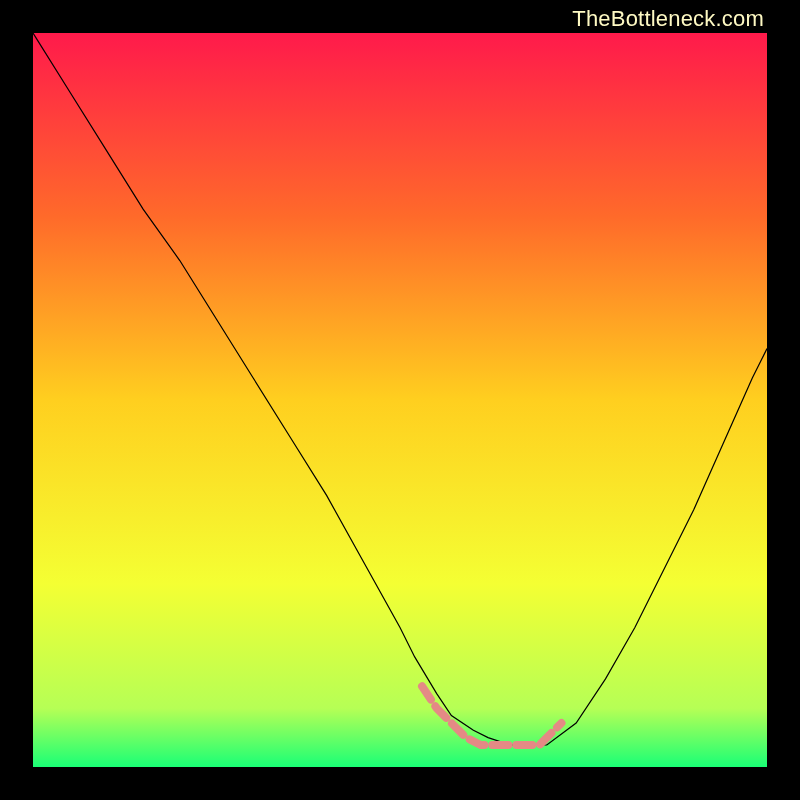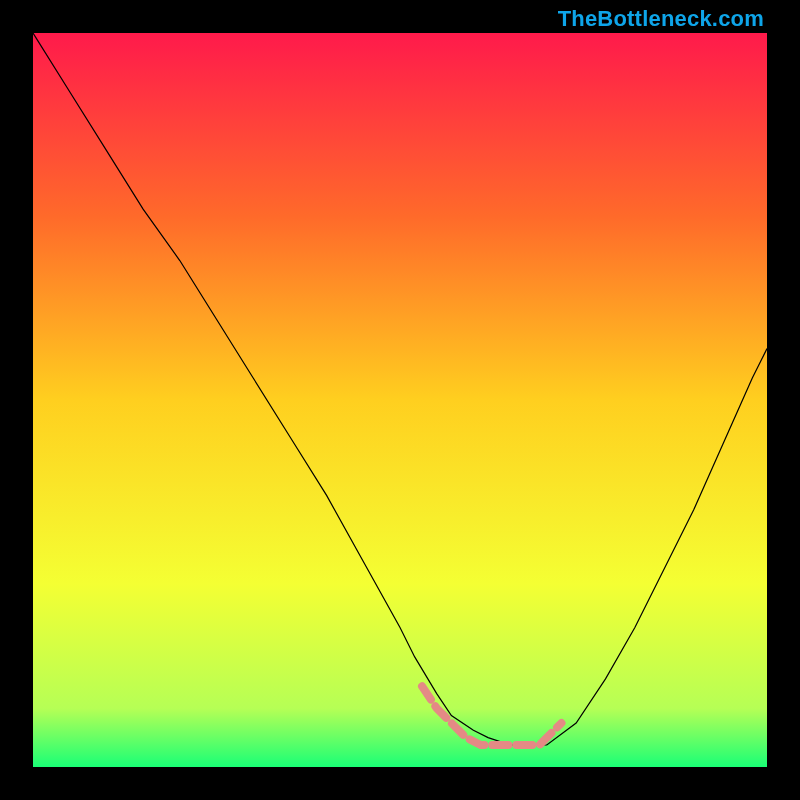--- a/index.html
+++ b/index.html
@@ -16,22 +16,22 @@
     top: 33px;
     width: 734px;
     height: 734px;
   }
   .attribution {
     position: absolute;
     top: 6px;
     right: 36px;
     font-family: Arial, Helvetica, sans-serif;
     font-size: 22px;
-    font-weight: 700;
-    color: #0ea5e9;
+    font-weight: 400;
+    color: #fef9c3;
     letter-spacing: 0.2px;
   }
 </style>
 </head>
 <body>
 
 <div class="attribution">TheBottleneck.com</div>
 
 <svg class="frame" viewBox="0 0 100 100" preserveAspectRatio="none">
   <defs>

